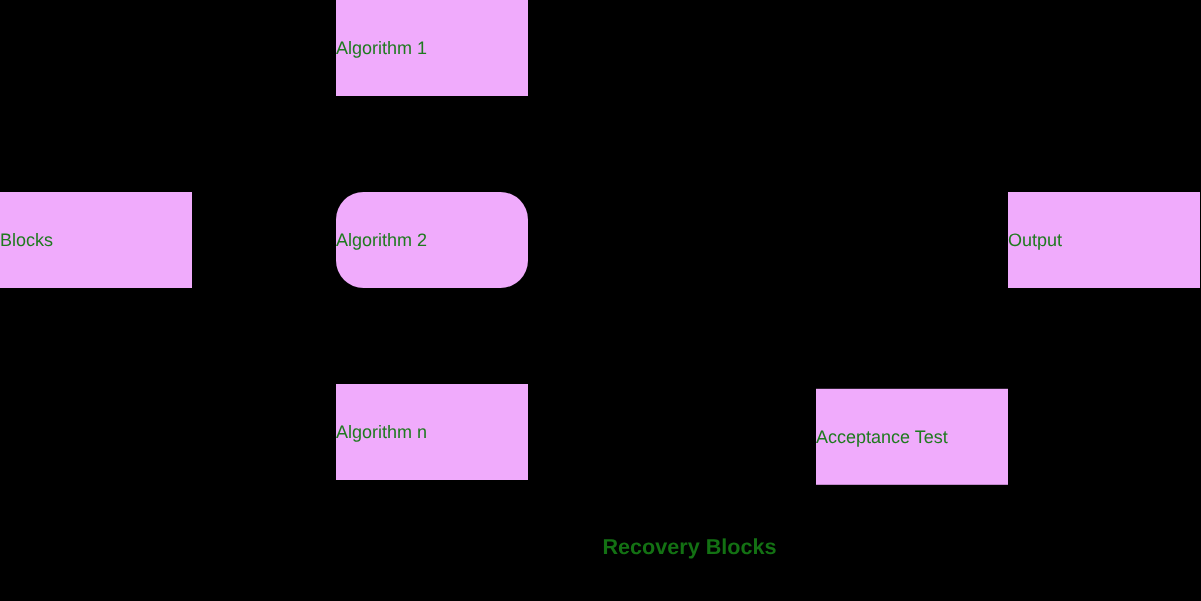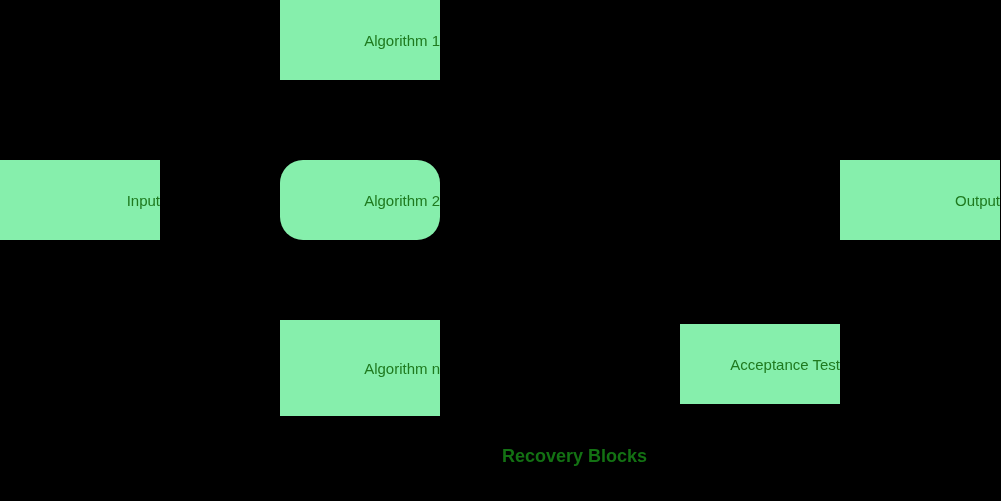--- a/index.html
+++ b/index.html
@@ -10,24 +10,24 @@
   #canvas {
     position: relative;
     width: 1001px;
     height: 501px;
     background: #000000;
     overflow: hidden;
     font-family: "Liberation Sans", sans-serif;
   }
   .node {
     position: absolute;
-    background: #86efac;
+    background: #f0abfc;
     display: flex;
     align-items: center;
-    justify-content: flex-end;
+    justify-content: flex-start;
     box-sizing: border-box;
   }
   .node-label {
     color: #1f7a1f;
     font-size: 15px;
     font-family: "Liberation Sans", sans-serif;
     line-height: 1;
     white-space: nowrap;
     text-align: center;
   }
@@ -40,34 +40,34 @@
     white-space: nowrap;
     line-height: 1;
   }
   
   #node-algorithm-1      { left: 280px; top:   0px; width: 160px; height: 80px; }
   #node-input            { left:   0px; top: 160px; width: 160px; height: 80px; }
   #node-algorithm-2      { left: 280px; top: 160px; width: 160px; height: 80px; border-radius: 23px; }
   #node-selection-switch { left: 560px; top: 160px; width: 160px; height: 80px; }
   #node-output           { left: 840px; top: 160px; width: 160px; height: 80px; }
   #node-acceptance-test  { left: 680px; top: 280px; width: 160px; height: 80px; margin-top: 44px; }
-  #node-algorithm-n      { left: 280px; top: 320px; width: 160px; height: 96px; }
+  #node-algorithm-n      { left: 280px; top: 320px; width: 160px; height: 80px; }
   #diagram-caption       { left: 502px; top: 447px; }
 </style>
 </head>
 <body>
 
 <div id="canvas">
 
   <div class="node" id="node-algorithm-1">
     <span class="node-label">Algorithm 1</span>
   </div>
 
   <div class="node" id="node-input">
-    <span class="node-label">Input</span>
+    <span class="node-label">Blocks</span>
   </div>
 
   <div class="node" id="node-algorithm-2">
     <span class="node-label">Algorithm 2</span>
   </div>
 
 
   <div class="node" id="node-output">
     <span class="node-label">Output</span>
   </div>

